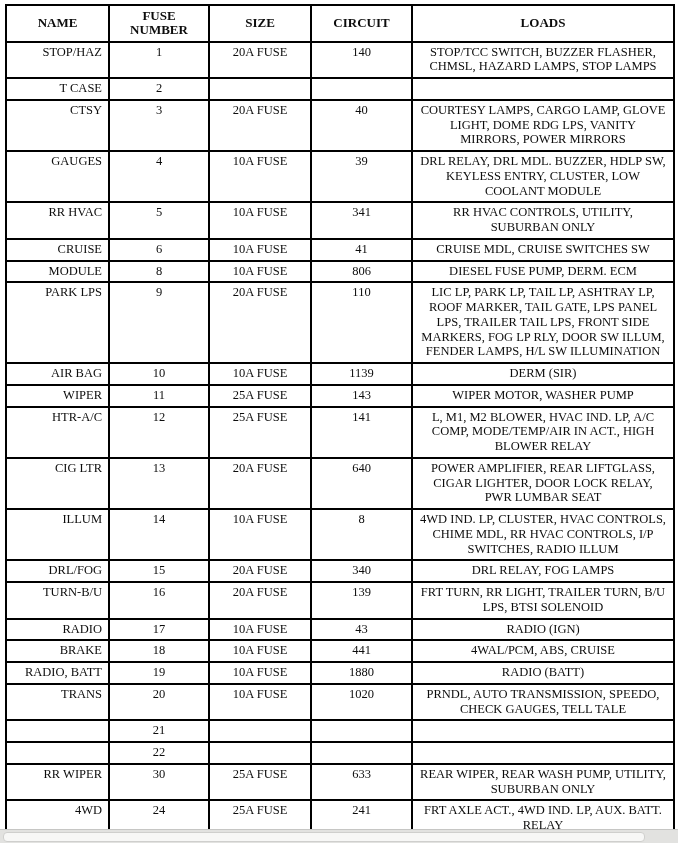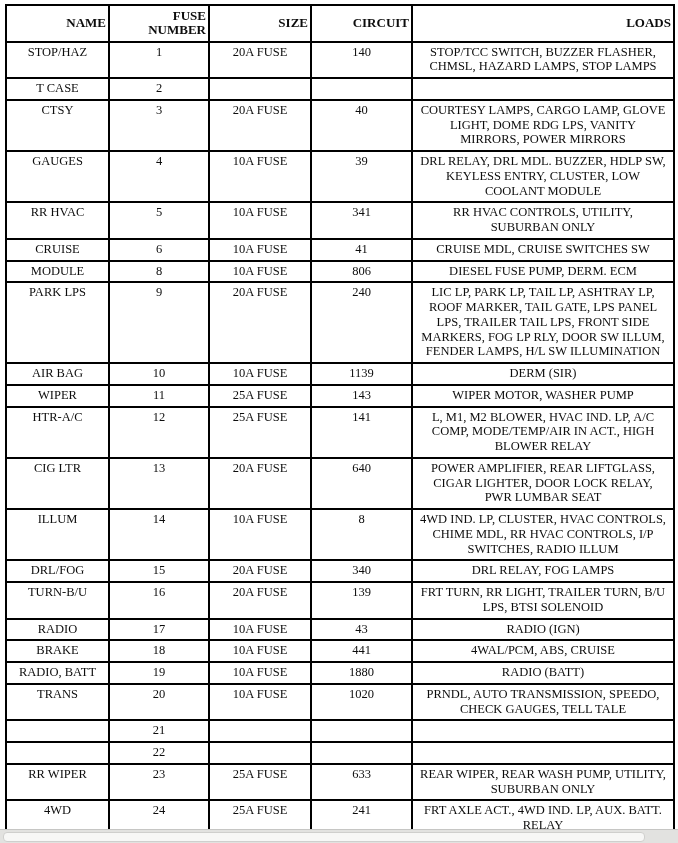--- a/index.html
+++ b/index.html
@@ -22,27 +22,27 @@
     border: 2px solid #000;
     font-size: 12.5px;
     line-height: 1.18;
     vertical-align: top;
     padding: 2px 6px 3px 6px;
     overflow: hidden;
   }
   .fuse-table th {
     font-weight: bold;
     font-size: 13px;
-    text-align: right;
+    text-align: center;
     vertical-align: middle;
     white-space: pre-line;
     padding: 3px 2px;
     line-height: 1.1;
   }
-  .c-name  { text-align: center;  padding-left: 8px; margin-top: 40px; }
+  .c-name  { text-align: right;  padding-left: 8px; margin-top: 40px; }
   .c-center{ text-align: center; }
   .c-loads { text-align: center; }
   .hscrollbar {
     position: absolute;
     left: 0;
     bottom: 0;
     width: 678px;
     height: 13px;
     background: #e2e2e0;
     border-top: 1px solid #c6c6c4;
@@ -128,21 +128,21 @@
           <td class="c-name">MODULE</td>
           <td class="c-center">8</td>
           <td class="c-center">10A FUSE</td>
           <td class="c-center">806</td>
           <td class="c-loads">DIESEL FUSE PUMP, DERM. ECM</td>
         </tr>
         <tr>
           <td class="c-name">PARK LPS</td>
           <td class="c-center">9</td>
           <td class="c-center">20A FUSE</td>
-          <td class="c-center">240</td>
+          <td class="c-center">110</td>
           <td class="c-loads">LIC LP, PARK LP, TAIL LP, ASHTRAY LP, ROOF MARKER, TAIL GATE, LPS PANEL LPS, TRAILER TAIL LPS, FRONT SIDE MARKERS, FOG LP RLY, DOOR SW ILLUM, FENDER LAMPS, H/L SW ILLUMINATION</td>
         </tr>
         <tr>
           <td class="c-name">AIR BAG</td>
           <td class="c-center">10</td>
           <td class="c-center">10A FUSE</td>
           <td class="c-center">1139</td>
           <td class="c-loads">DERM (SIR)</td>
         </tr>
         <tr>
@@ -224,21 +224,21 @@
         </tr>
         <tr>
           <td class="c-name"></td>
           <td class="c-center">22</td>
           <td class="c-center"></td>
           <td class="c-center"></td>
           <td class="c-loads"></td>
         </tr>
         <tr>
           <td class="c-name">RR WIPER</td>
-          <td class="c-center">23</td>
+          <td class="c-center">30</td>
           <td class="c-center">25A FUSE</td>
           <td class="c-center">633</td>
           <td class="c-loads">REAR WIPER, REAR WASH PUMP, UTILITY, SUBURBAN ONLY</td>
         </tr>
         <tr>
           <td class="c-name">4WD</td>
           <td class="c-center">24</td>
           <td class="c-center">25A FUSE</td>
           <td class="c-center">241</td>
           <td class="c-loads">FRT AXLE ACT., 4WD IND. LP, AUX. BATT. RELAY</td>

